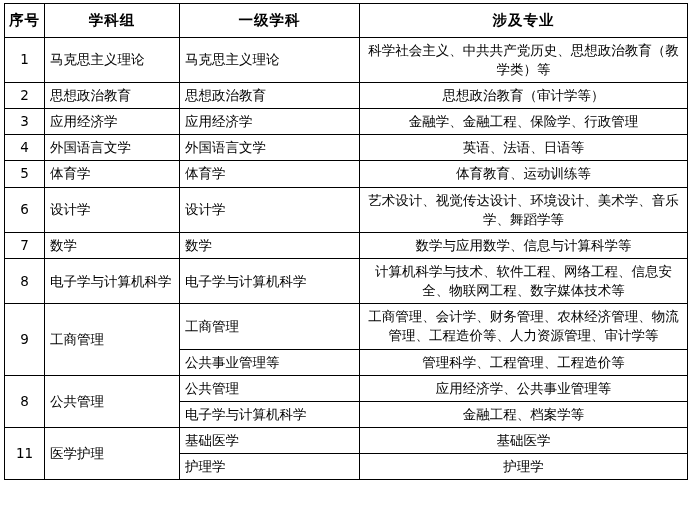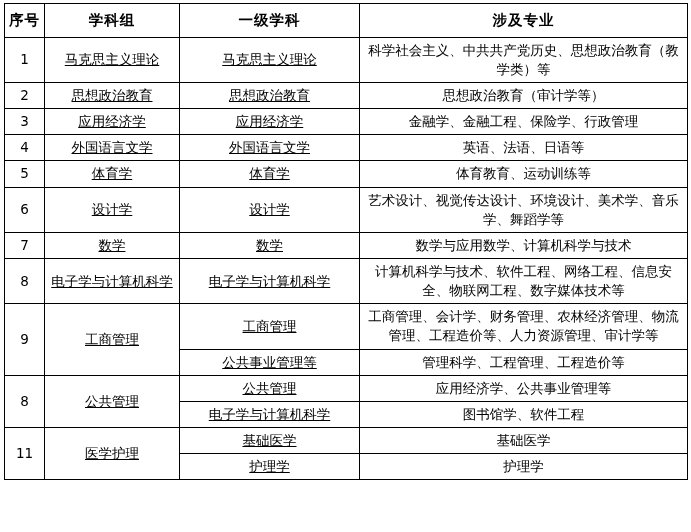--- a/index.html
+++ b/index.html
@@ -45,22 +45,20 @@
     font-weight: bold;
     font-size: 14.5px;
     padding: 6px 4px;
     letter-spacing: 1px;
   }
   td.idx {
     text-align: center;
     font-size: 13.5px;
   }
   td.ctr {
-    text-align: center;
-    text-decoration: underline;
   }
   td.left {
     text-align: center;
   }
 </style>
 </head>
 <body>
 
 <div class="sheet">
   <table class="disciplines">
@@ -112,21 +110,21 @@
         <tr>
           <td class="idx" rowspan="1">6</td>
           <td class="ctr" rowspan="1">设计学</td>
           <td class="ctr">设计学</td>
           <td class="left">艺术设计、视觉传达设计、环境设计、美术学、音乐学、舞蹈学等</td>
         </tr>
         <tr>
           <td class="idx" rowspan="1">7</td>
           <td class="ctr" rowspan="1">数学</td>
           <td class="ctr">数学</td>
-          <td class="left">数学与应用数学、计算机科学与技术</td>
+          <td class="left">数学与应用数学、信息与计算科学等</td>
         </tr>
         <tr>
           <td class="idx" rowspan="1">8</td>
           <td class="ctr" rowspan="1">电子学与计算机科学</td>
           <td class="ctr">电子学与计算机科学</td>
           <td class="left">计算机科学与技术、软件工程、网络工程、信息安全、物联网工程、数字媒体技术等</td>
         </tr>
         <tr>
           <td class="idx" rowspan="2">9</td>
           <td class="ctr" rowspan="2">工商管理</td>
@@ -138,21 +136,21 @@
           <td class="left">管理科学、工程管理、工程造价等</td>
         </tr>
         <tr>
           <td class="idx" rowspan="2">8</td>
           <td class="ctr" rowspan="2">公共管理</td>
           <td class="ctr">公共管理</td>
           <td class="left">应用经济学、公共事业管理等</td>
         </tr>
         <tr>
           <td class="ctr">电子学与计算机科学</td>
-          <td class="left">图书馆学、软件工程</td>
+          <td class="left">金融工程、档案学等</td>
         </tr>
         <tr>
           <td class="idx" rowspan="2">11</td>
           <td class="ctr" rowspan="2">医学护理</td>
           <td class="ctr">基础医学</td>
           <td class="left">基础医学</td>
         </tr>
         <tr>
           <td class="ctr">护理学</td>
           <td class="left">护理学</td>

